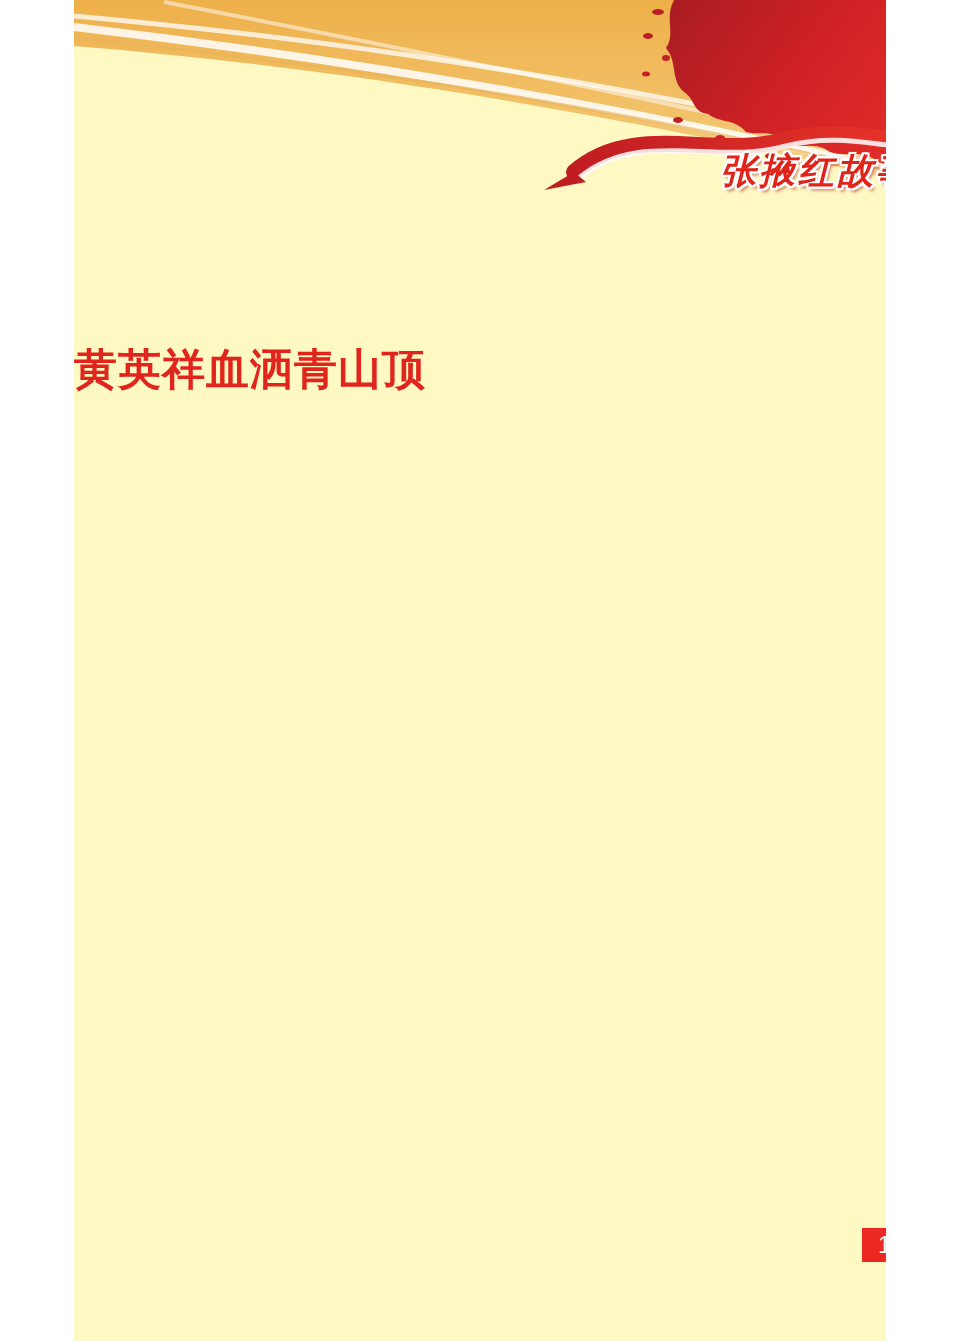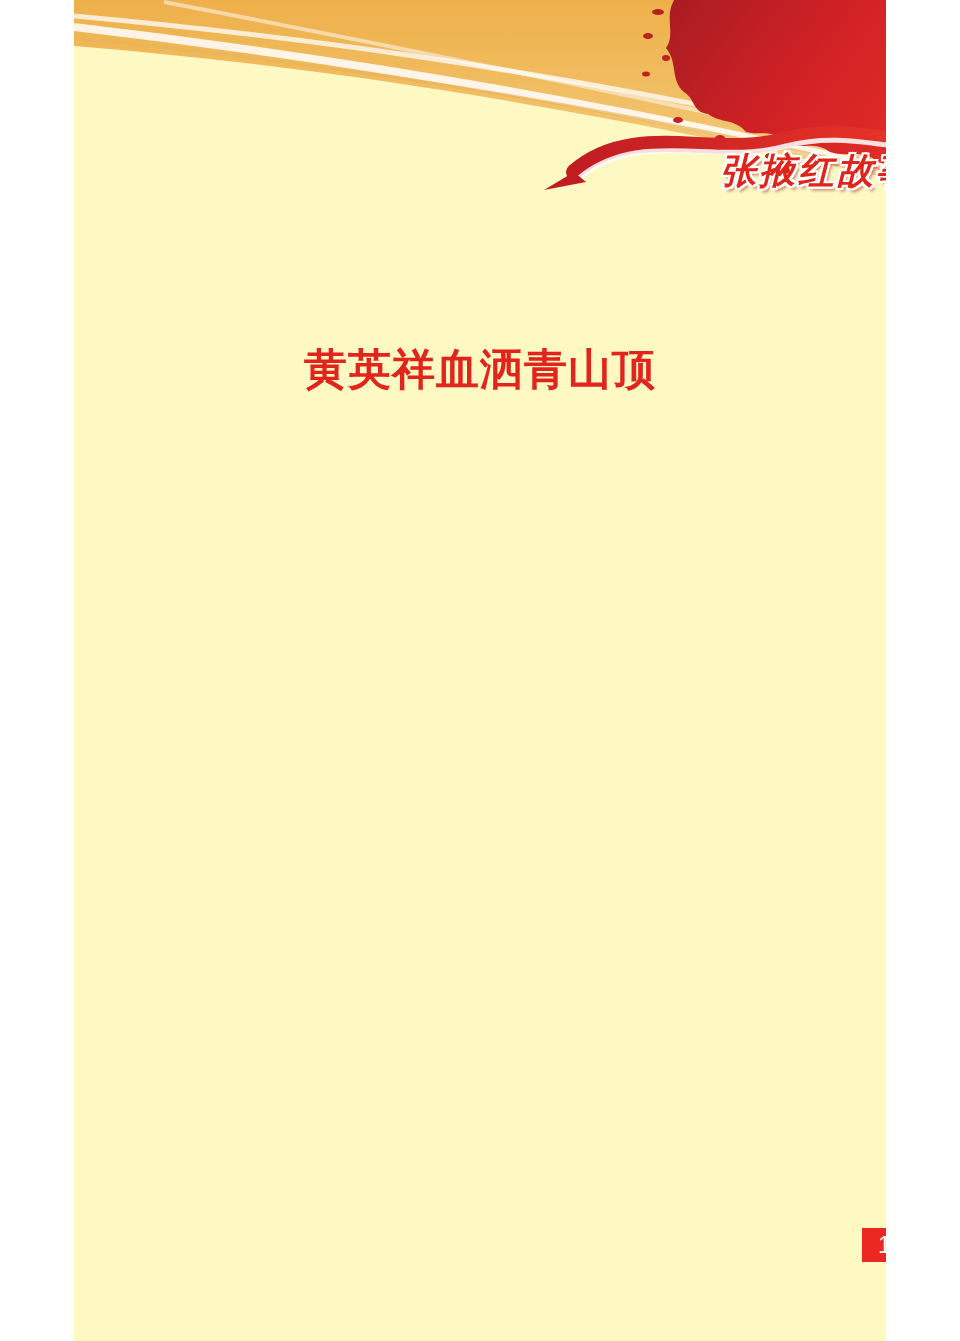--- a/index.html
+++ b/index.html
@@ -13,21 +13,21 @@
     position:absolute; left:646px; top:147px; width:230px;
     font-family:"Liberation Sans","DejaVu Sans",sans-serif;
     font-weight:bold; font-style:italic; font-size:36px; letter-spacing:3px;
     color:#e0241a; white-space:nowrap;
     text-shadow:
       -2px -2px 0 #fff, 2px -2px 0 #fff, -2px 2px 0 #fff, 2px 2px 0 #fff,
       0 -2px 0 #fff, 0 2px 0 #fff, -2px 0 0 #fff, 2px 0 0 #fff,
       3px 4px 3px rgba(160,22,14,0.5);
   }
   .chapter-title {
-    position:absolute; top:312px; left:0; width:100%; text-align:center;
+    position:absolute; top:312px; left:0; width:100%; text-align:left;
     font-size:43px; font-weight:bold; color:#e1241c; letter-spacing:1px;
   }
   .article {
     position:absolute; top:470px; left:115px; width:734px; height:682px;
     overflow:hidden; font-size:28px; line-height:48.4px; letter-spacing:0.2px;
     text-align:justify; color:#1c1c1c;
   }
   .article p { margin:0; text-indent:2em; }
   .pagenum-bar {
     position:absolute; top:1228px; left:788px; right:0; height:34px;

